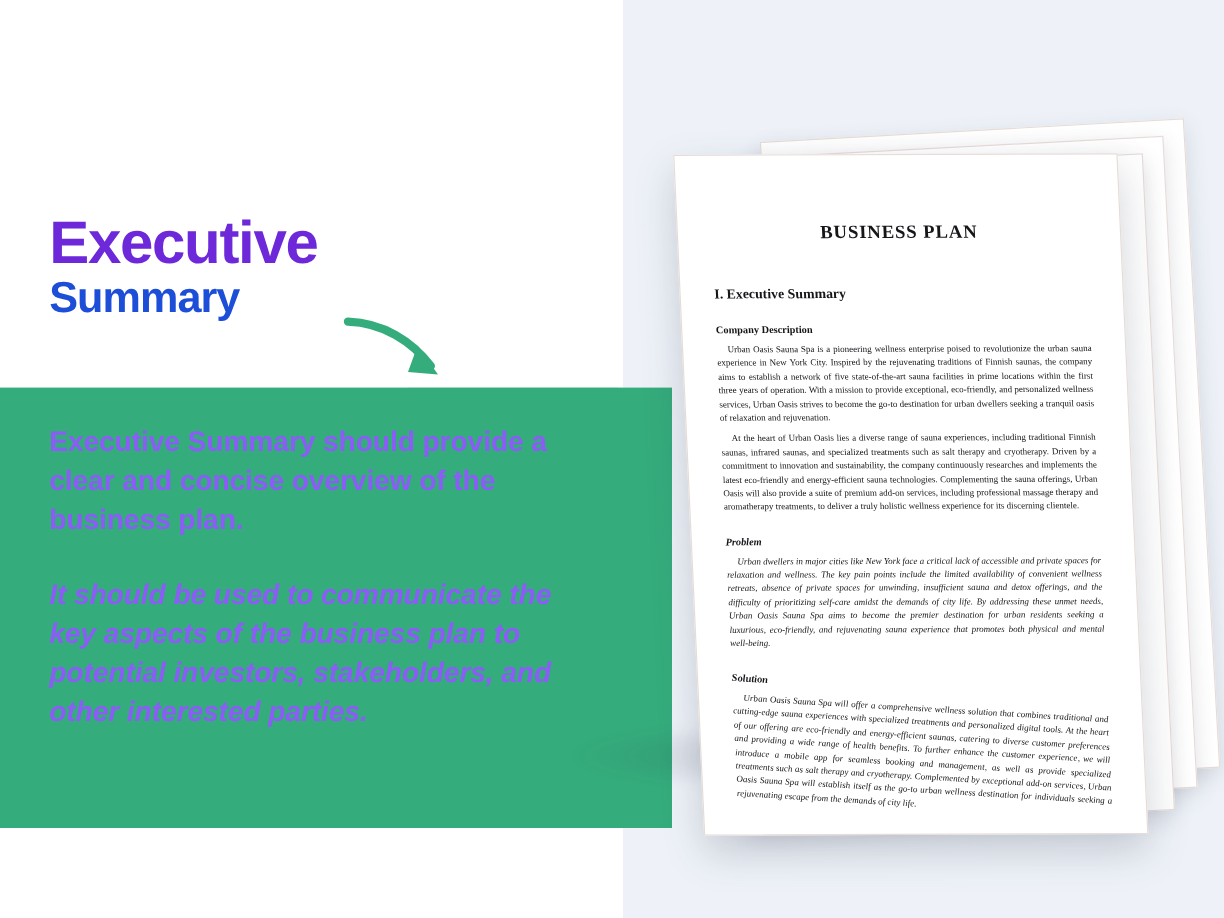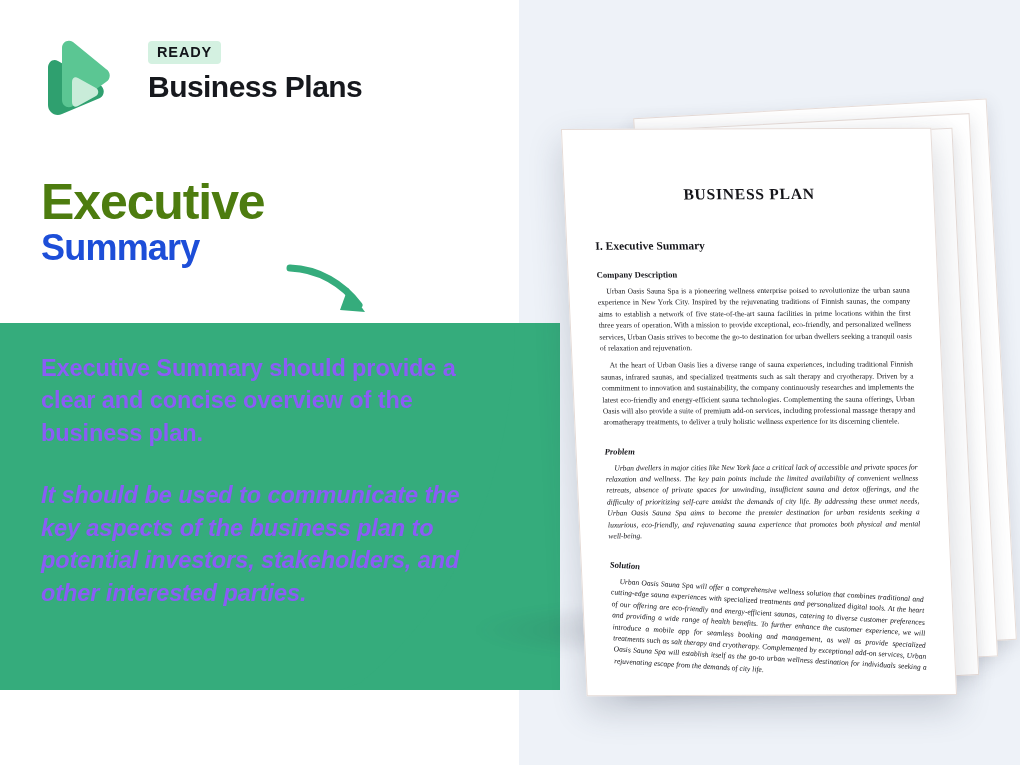--- a/index.html
+++ b/index.html
@@ -106,21 +106,21 @@
   .headline {
     position: absolute;
     left: 41px;
     top: 175px;
     width: 440px;
   }
   .headline-l1 {
     display: block;
     font-size: 50px;
     font-weight: bold;
-    color: #4d7c0f;
+    color: #6d28d9;
     letter-spacing: -0.022em;
     line-height: 1.08;
   }
   .headline-l2 {
     display: block;
     font-size: 36px;
     font-weight: bold;
     color: #1d4ed8;
     letter-spacing: -0.022em;
     line-height: 1.08;
@@ -239,33 +239,20 @@
   <div class="bg-right-panel"></div>
   <div class="bg-white-left"></div>
 
   <div class="green-panel"></div>
   <div class="green-panel-curve">
     <svg width="260" height="367" viewBox="0 0 260 367" xmlns="http://www.w3.org/2000/svg">
       <path d="M0,0 L175,0 C175,120 135,270 20,360 L0,367 Z" fill="#35ac7c"></path>
     </svg>
   </div>
 
-  <div class="logo-block">
-    <div class="logo-mark">
-      <svg width="72" height="78" viewBox="0 0 72 78" xmlns="http://www.w3.org/2000/svg">
-        <path d="M8,30 C8,24 13,20 18,23 L60,47 C65,50 65,57 60,60 L22,76 C15,79 8,74 8,67 Z" fill="#2fa06f"></path>
-        <path d="M22,10 C22,4 28,1 33,4 L66,31 C71,34 71,41 66,44 L33,68 C28,71 22,68 22,62 Z" fill="#5bc693"></path>
-        <path d="M32,44 C32,40 35,38 38,40 L56,50 C59,52 59,56 56,58 L38,68 C35,70 32,68 32,64 Z" fill="#c9ecd9"></path>
-      </svg>
-    </div>
-    <div class="logo-text-wrap">
-      <span class="ready-badge">READY</span>
-      <span class="brand-word">Business Plans</span>
-    </div>
-  </div>
 
   <div class="headline">
     <span class="headline-l1">Executive</span>
     <span class="headline-l2">Summary</span>
   </div>
 
   <div class="arrow-deco">
     <svg width="100" height="70" viewBox="0 0 100 70" xmlns="http://www.w3.org/2000/svg">
       <path d="M5,10 C34,11 58,26 74,47" stroke="#35ac7c" stroke-width="7" fill="none" stroke-linecap="round"></path>
       <path d="M63,30 L80,54 L55,52 Z" fill="#35ac7c"></path>

